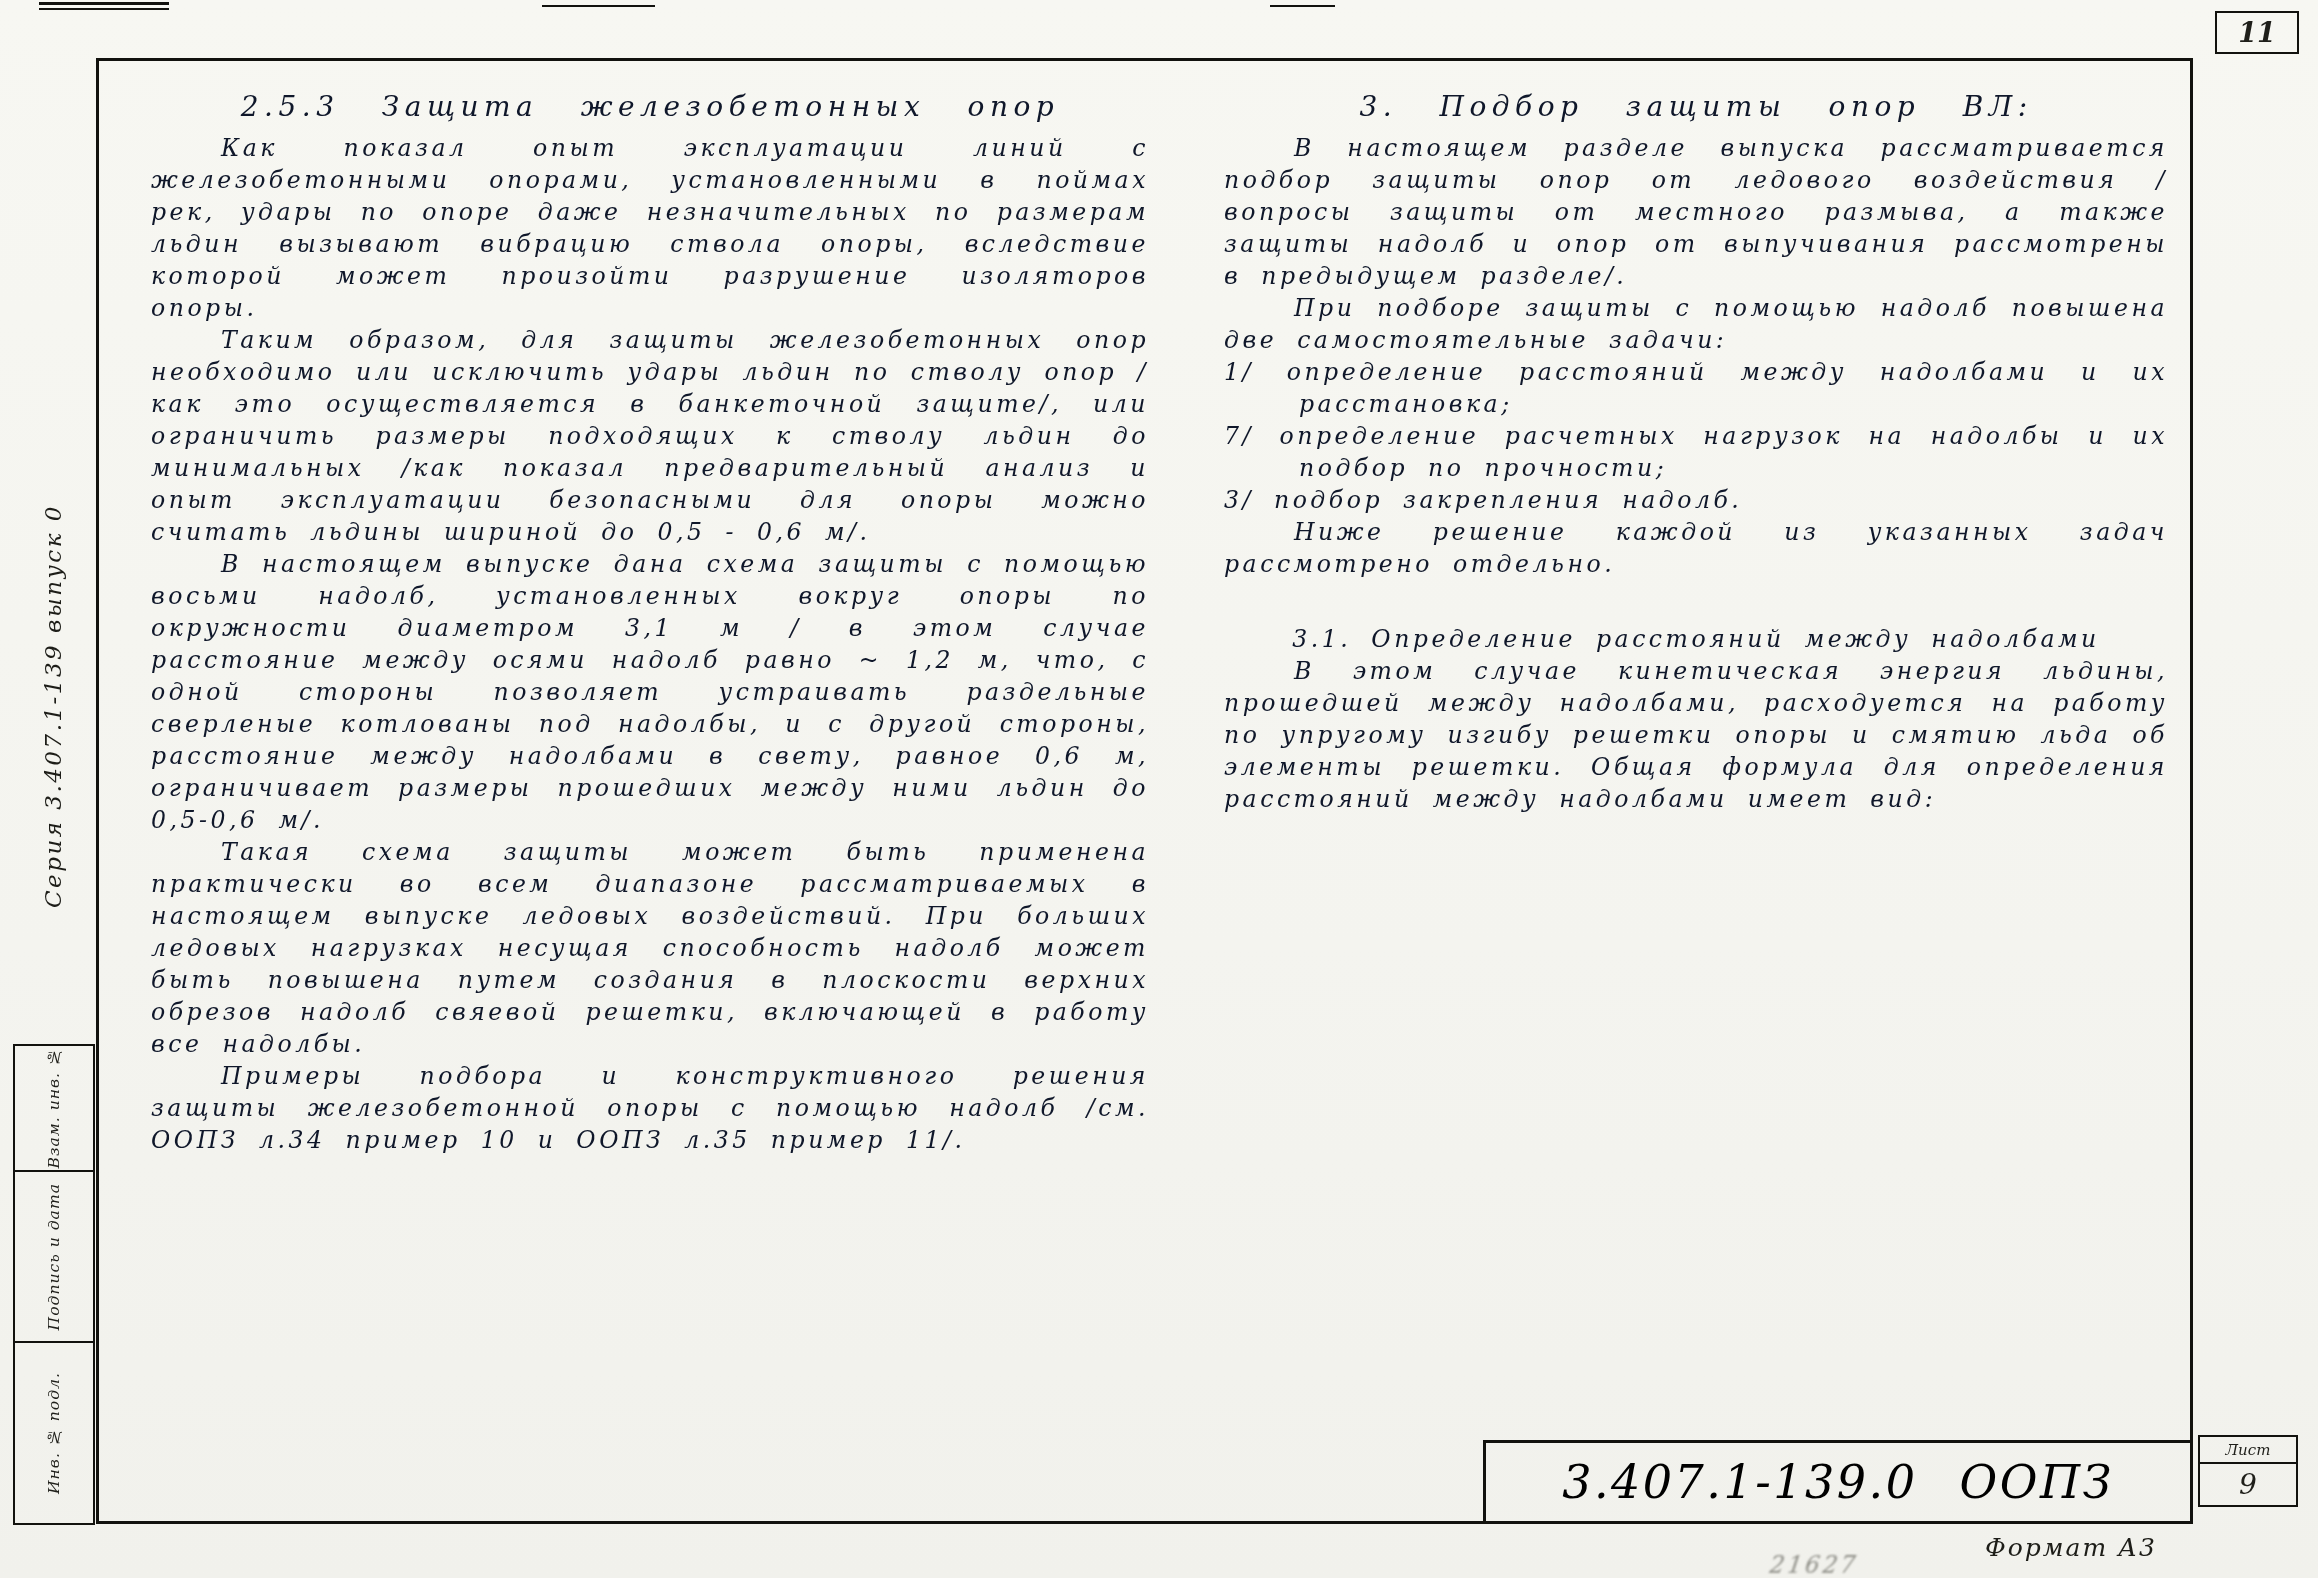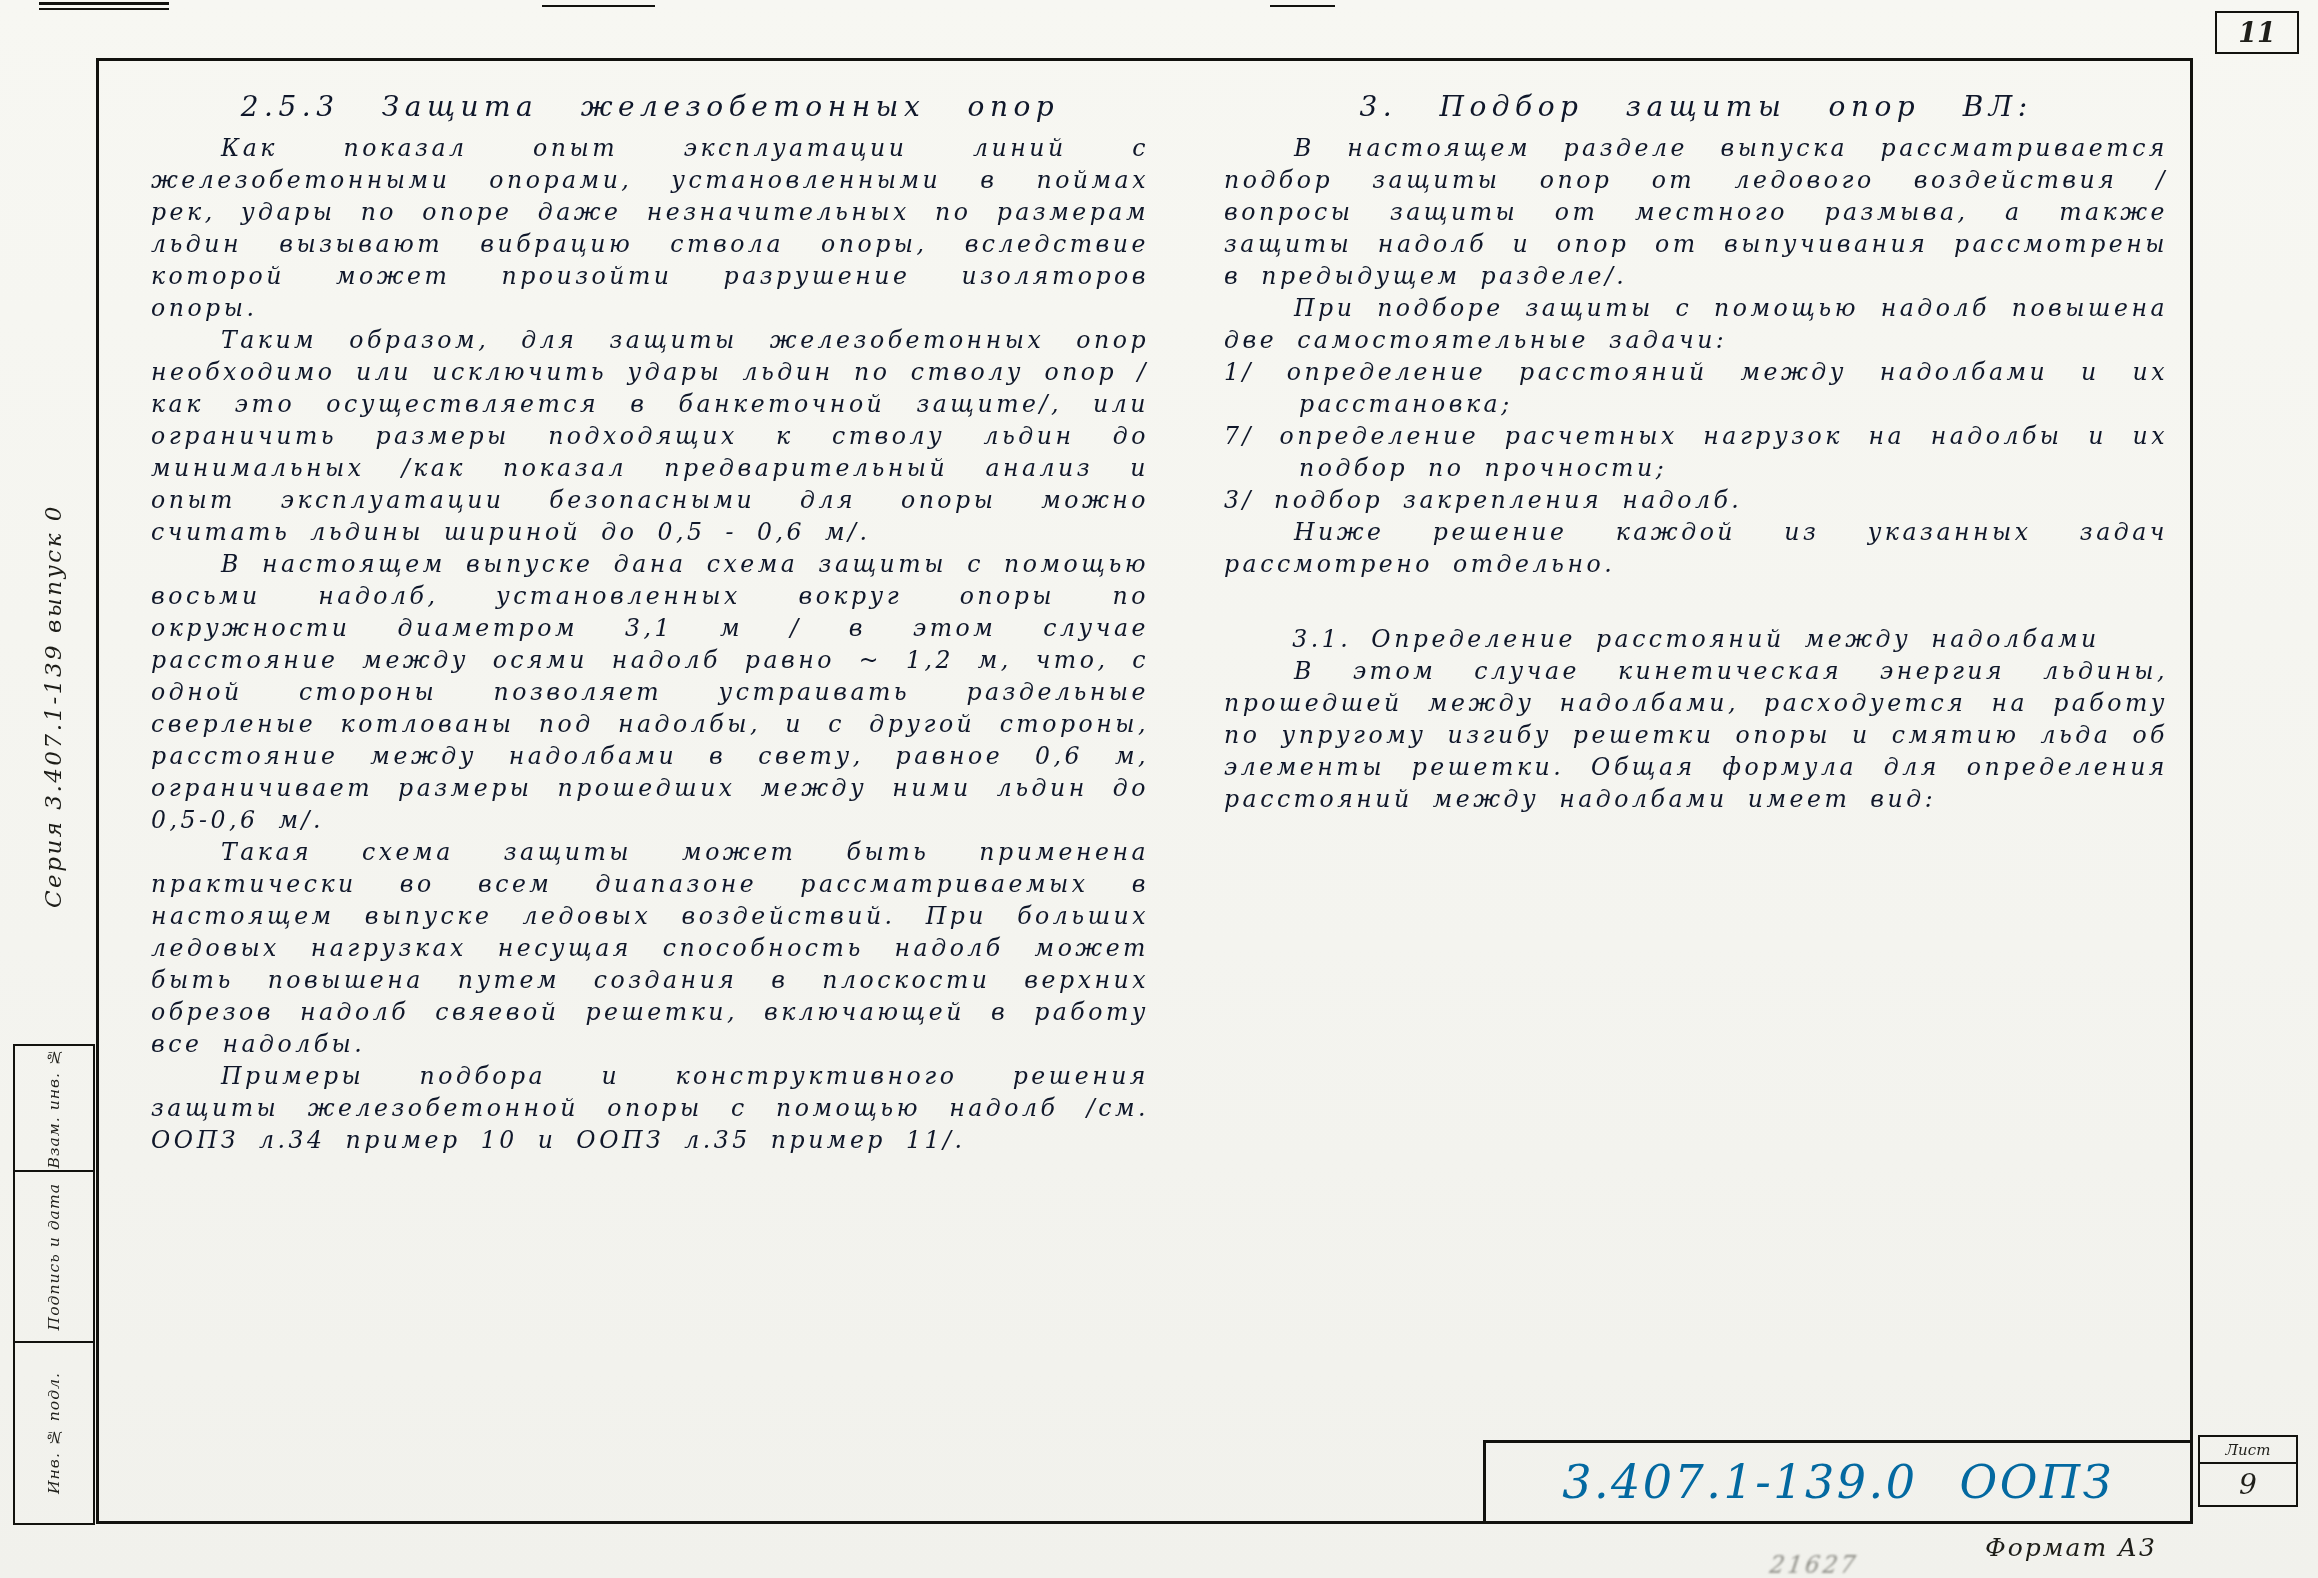--- a/index.html
+++ b/index.html
@@ -90,21 +90,21 @@
   .block.h2  { text-align: center; text-indent: 0; margin-top: 43px; }
   .block.h2end { text-align: center; text-indent: 0; margin-bottom: 43px; }
 
   
   .title-block {
     position: absolute; right: -3px; bottom: -3px;
     width: 710px; height: 84px;
     border: 3px solid #12120e; box-sizing: border-box;
     display: flex; align-items: center; justify-content: center;
     font-size: 46px; font-style: italic; letter-spacing: 2.5px;
-    word-spacing: 25px; color: #0369a1; white-space: nowrap;
+    word-spacing: 25px; color: #000000; white-space: nowrap;
   }
 
   
   .sheet-box {
     position: absolute; left: 2198px; top: 1435px; width: 100px; height: 72px;
     border: 2.5px solid #12120e; box-sizing: border-box;
     display: flex; flex-direction: column; background: transparent;
   }
   .sheet-box .label {
     height: 25px; border-bottom: 2px solid #12120e;

